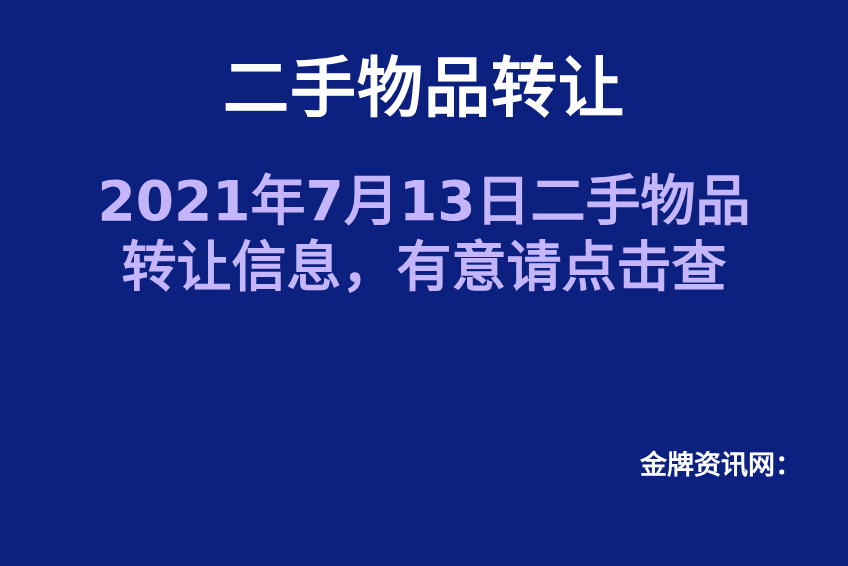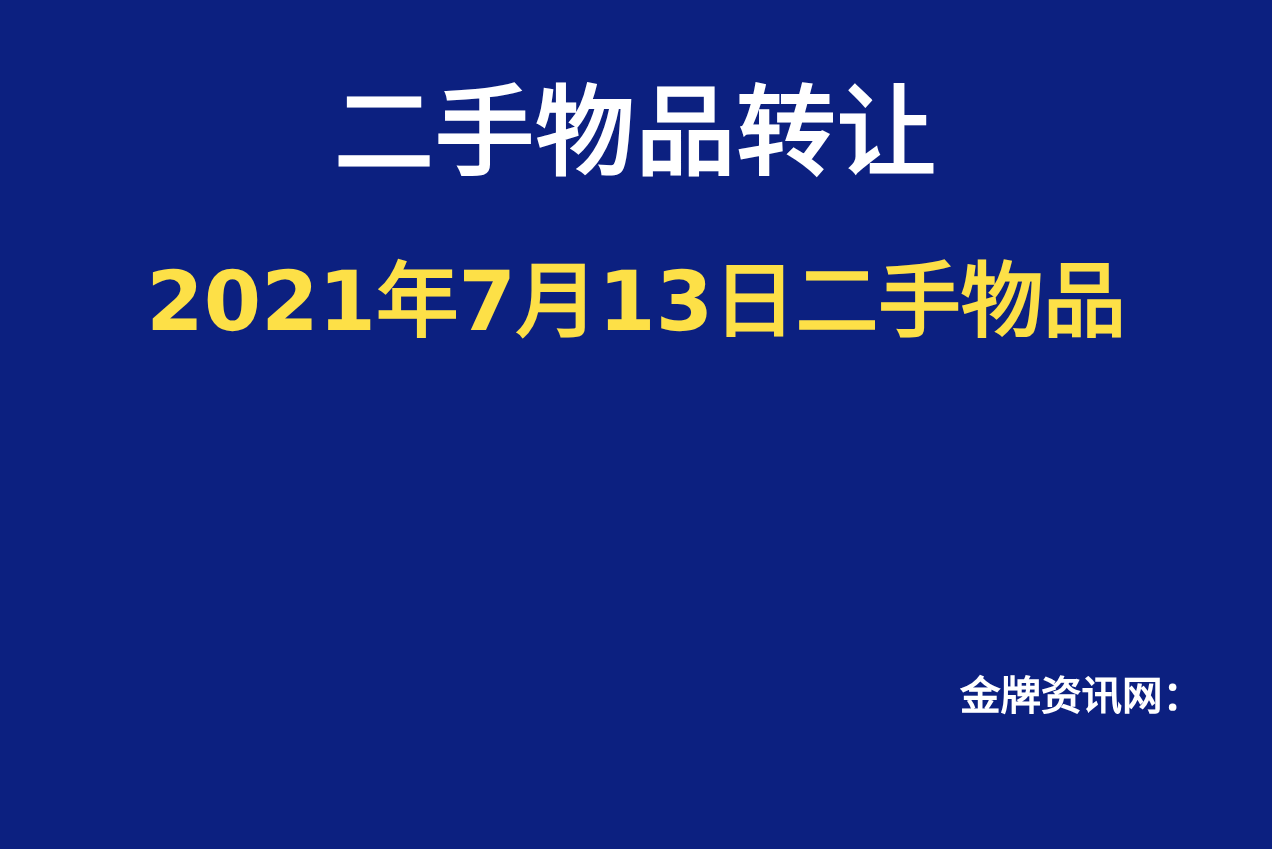--- a/index.html
+++ b/index.html
@@ -42,21 +42,21 @@
     font-family: "DejaVu Sans", "Liberation Sans", sans-serif;
   }
 
   
   .body-block {
     position: absolute;
     left: 0;
     top: 168px;
     width: 848px;
     text-align: center;
-    color: #fde047;
+    color: #c4b5fd;
     font-size: 55px;
     font-weight: 700;
     line-height: 66px;
     letter-spacing: 0px;
     font-family: "DejaVu Sans", "Liberation Sans", sans-serif;
   }
 
   .body-line {
     display: block;
     white-space: nowrap;
@@ -91,19 +91,20 @@
 </style>
 </head>
 <body>
 
 <div class="poster">
 
   <div class="headline">二手物品转让</div>
 
   <div class="body-block">
     <span class="body-line">2021年7月13日二手物品</span>
+    <span class="body-line">转让信息，有意请点击查</span>
   </div>
 
   <div class="footer">
     <span class="footer-label">金牌资讯网：</span>
   </div>
 
 </div>
 
 </body></html>

